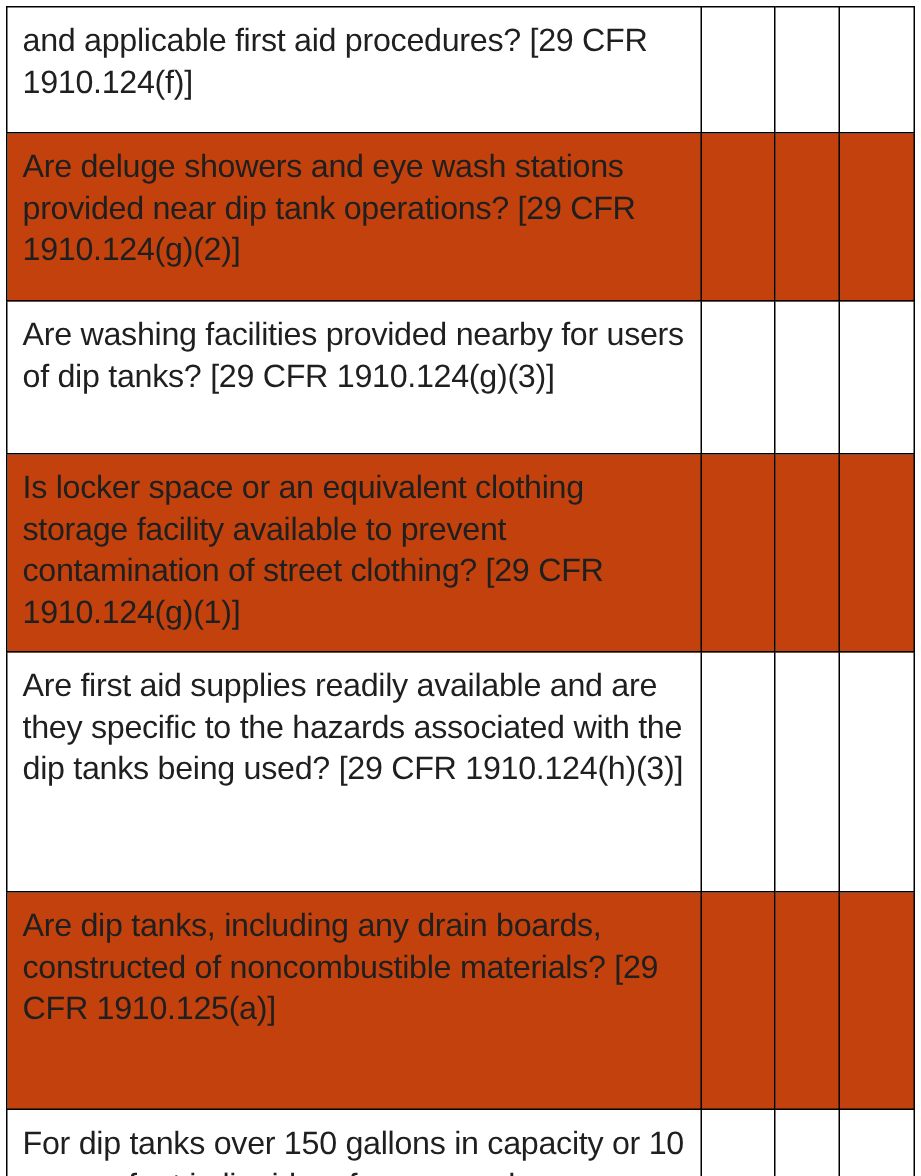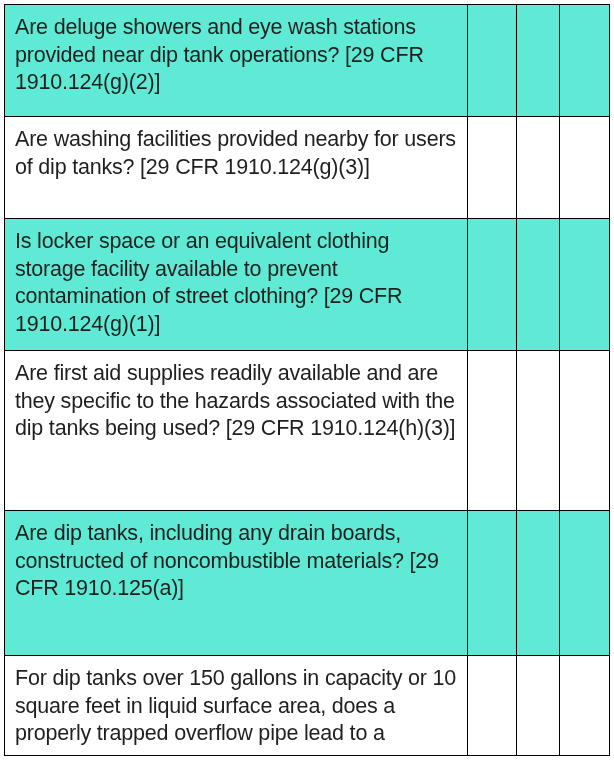--- a/index.html
+++ b/index.html
@@ -9,38 +9,44 @@
     td {
       border: 1.5px solid #000;
       padding: 0;
       vertical-align: top;
       font-family: "Liberation Sans", sans-serif;
       font-size: 21.5px;
       line-height: 27.5px;
       color: #1f1f1f;
     }
     td.q { padding: 9px 8px 0 10px; letter-spacing: -0.2px; }
-    tr.shaded td { background: #5eead4; }
+    tr.shaded td { background: #c2410c; }
     col.c0 { width: 463px; }
     col.c1 { width: 49px; }
     col.c2 { width: 43px; }
     col.c3 { width: 50px; }
   </style>
 </head>
 <body>
 
 <div class="table-wrap">
   <table>
     <colgroup>
       <col class="c0">
         <col class="c1">
         <col class="c2">
         <col class="c3">
     </colgroup>
     <tbody>
+      <tr style="height:84px">
+        <td class="q">and applicable first aid procedures? [29 CFR 1910.124(f)]</td>
+        <td></td>
+        <td></td>
+        <td></td>
+      </tr>
       <tr class="shaded" style="height:112px">
         <td class="q">Are deluge showers and eye wash stations provided near dip tank operations? [29 CFR 1910.124(g)(2)]</td>
         <td></td>
         <td></td>
         <td></td>
       </tr>
       <tr style="height:102px">
         <td class="q">Are washing facilities provided nearby for users of dip tanks? [29 CFR 1910.124(g)(3)]</td>
         <td></td>
         <td></td>

